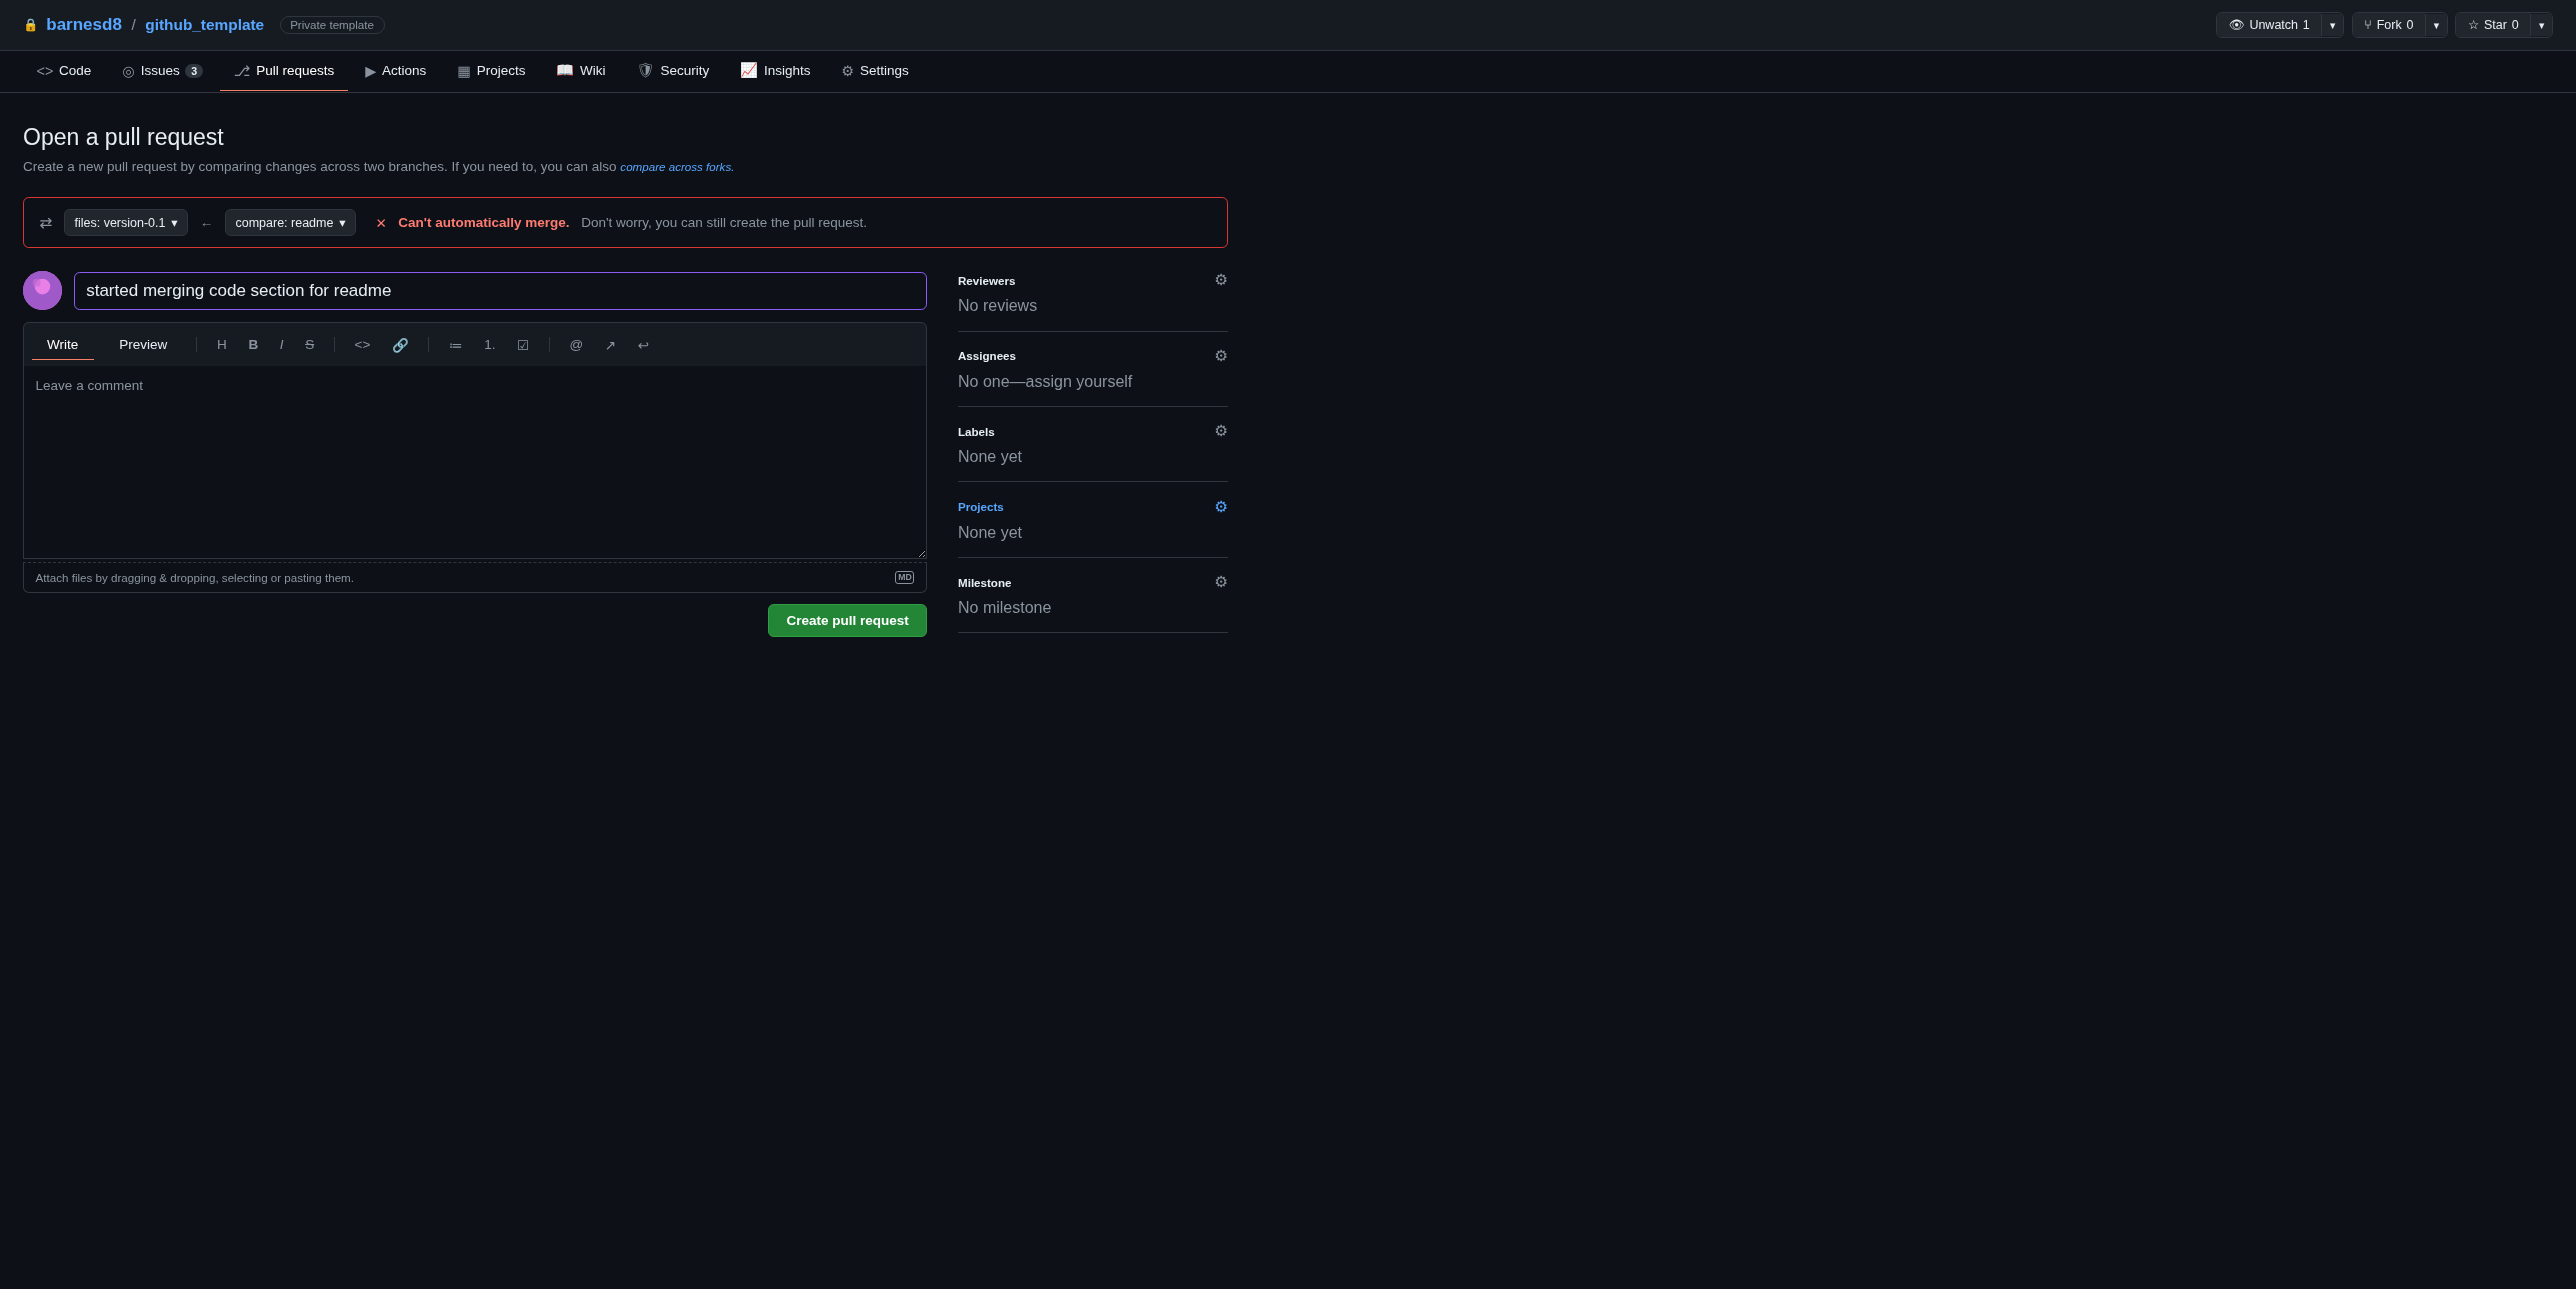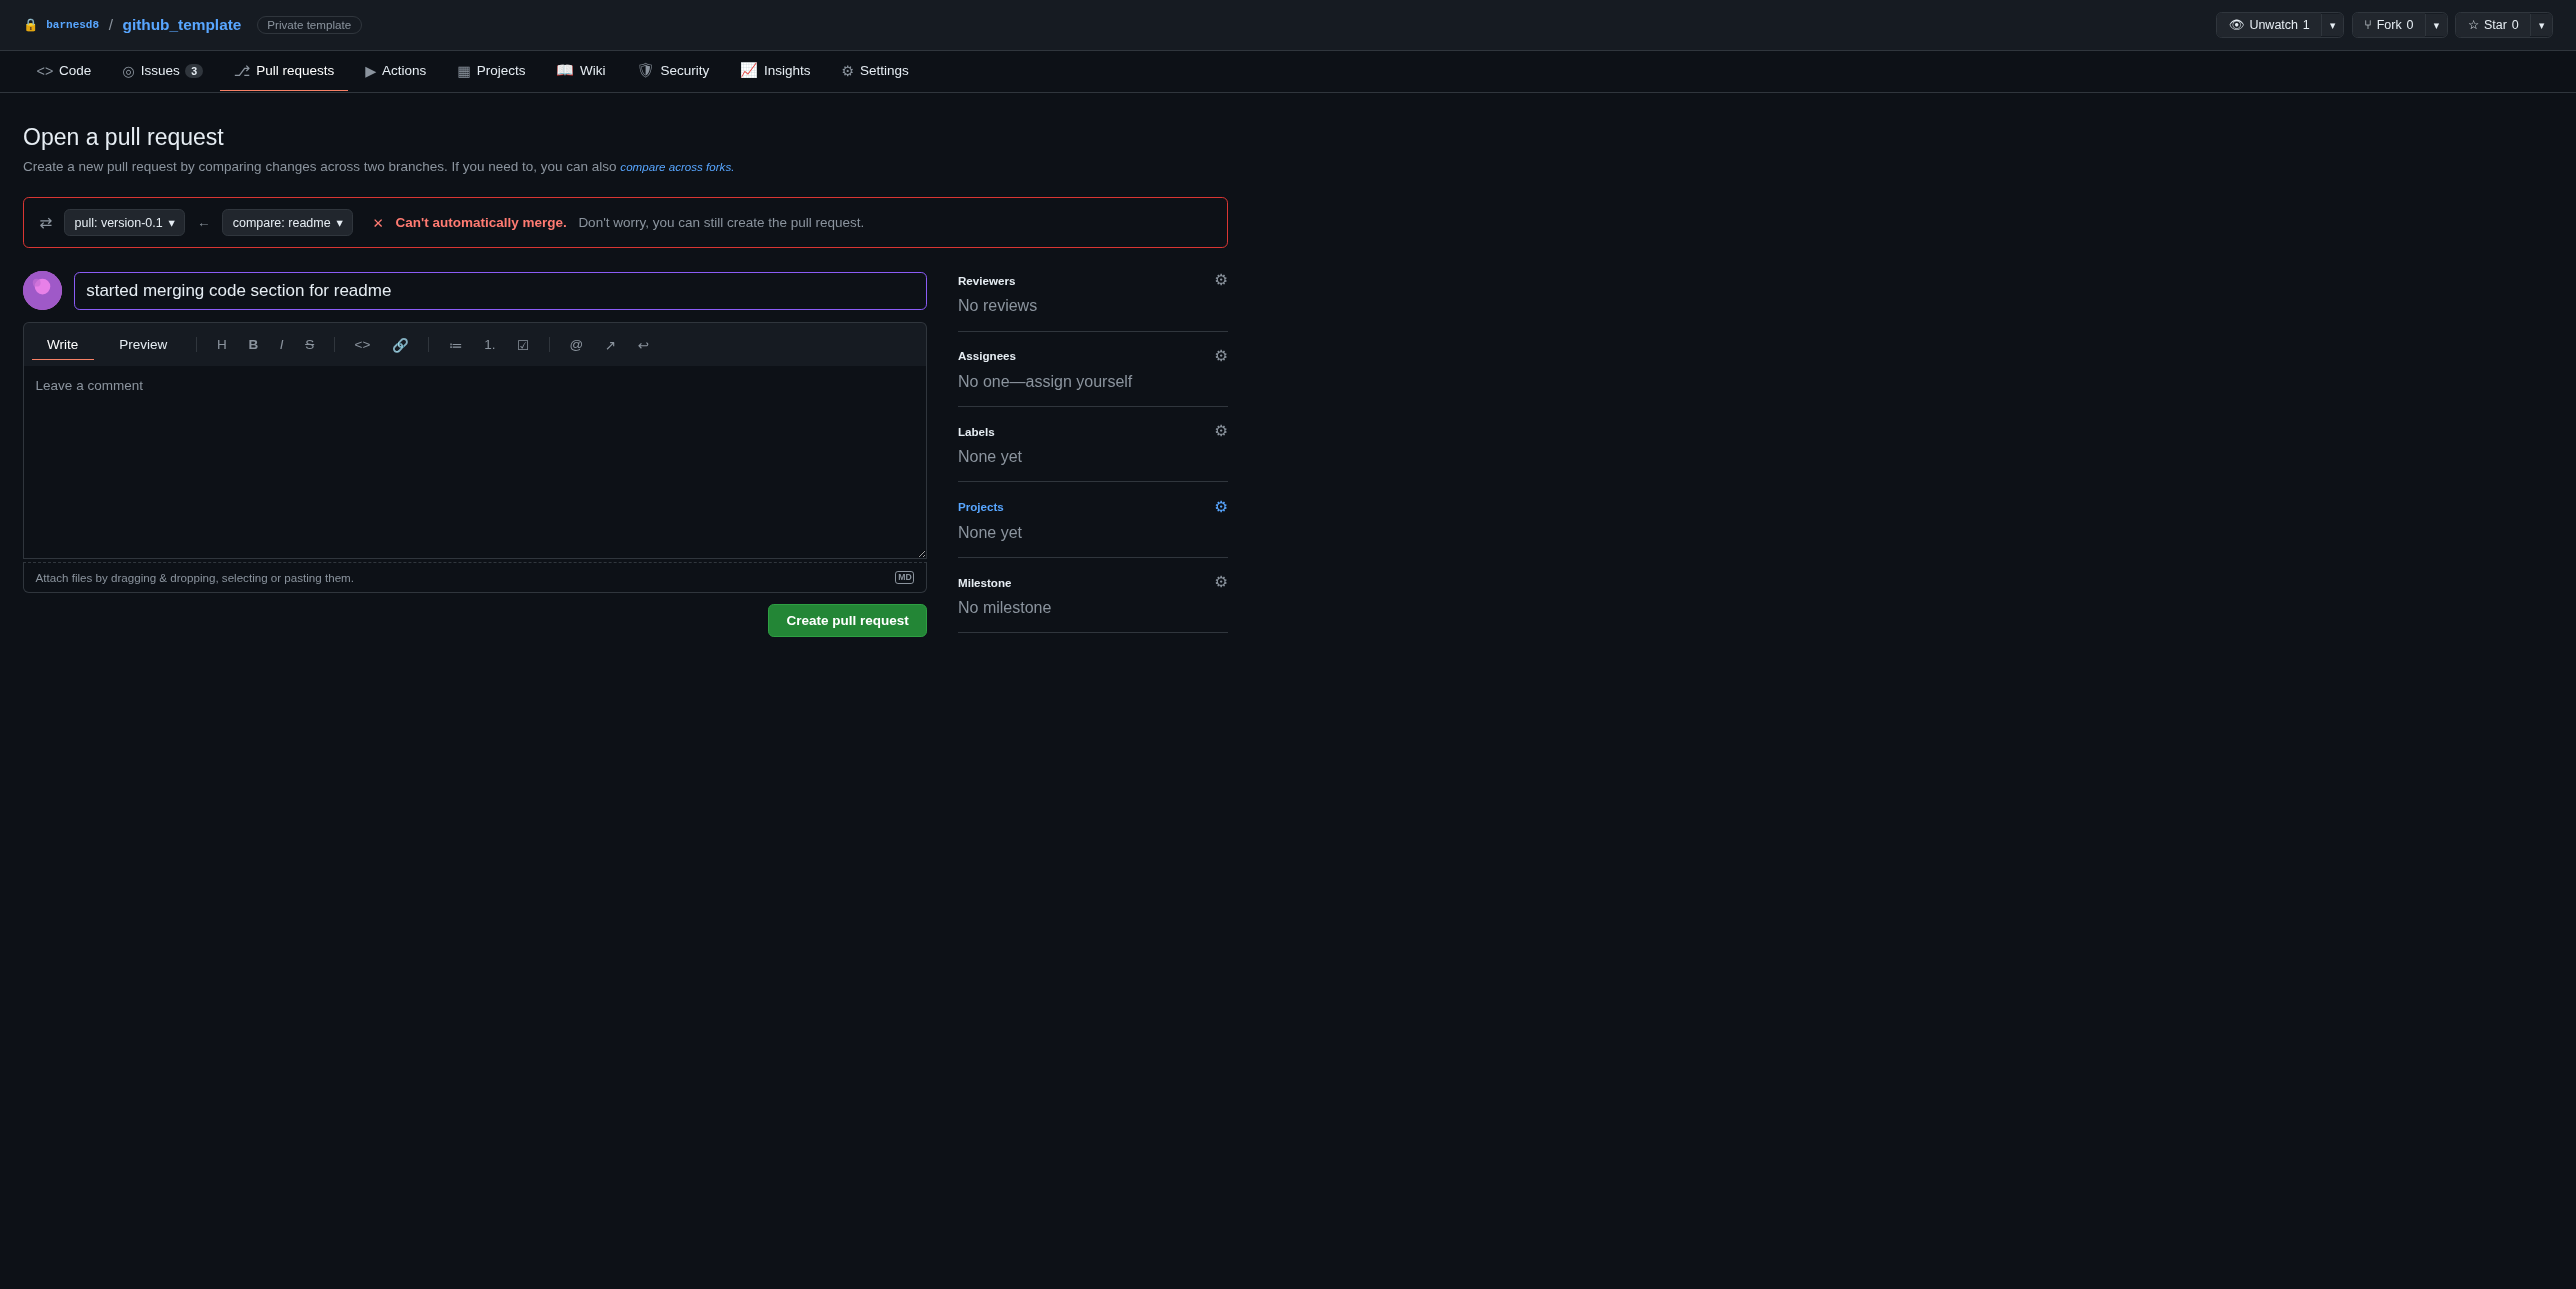--- a/index.html
+++ b/index.html
@@ -21,23 +21,22 @@
     }
     .top-bar-left {
       display: flex;
       align-items: center;
       gap: 7.7px;
     }
     .lock-icon { color: #8b949e; font-size: 12.5px; }
     .repo-owner {
       color: #58a6ff;
       font-weight: 600;
-      font-size: 11px;
+      font-size: 17px;
       text-decoration: none;
-      font-family: Liberation Mono, monospace;
     }
     .repo-separator { color: #8b949e; font-size: 15.4px; margin: 0 1.9px; }
     .repo-name {
       color: #58a6ff;
       font-weight: 600;
       font-size: 15.4px;
     }
     .private-badge {
       background: transparent;
       border: 1px solid #30363d;
@@ -419,21 +418,21 @@
 
   <h1 class="page-title">Open a pull request</h1>
   <p class="page-subtitle">
     <span>Create a new pull request by comparing changes across two branches. If you need to, you can also</span>
     <a class="sidebar-link">compare across forks.</a>
   </p>
 
   <div class="merge-banner">
     <span class="merge-icon">⇄</span>
     <div class="branch-select">
-      <span>pull: version-0.1</span>
+      <span>files: version-0.1</span>
       <span>▾</span>
     </div>
     <span class="arrow-icon">←</span>
     <div class="branch-select">
       <span>compare: readme</span>
       <span>▾</span>
     </div>
     <span style="color:#ff7b72; margin-left: 7.7px;">✕</span>
     <span class="cant-merge-error">Can't automatically merge.</span>
     <span class="cant-merge-msg"> Don't worry, you can still create the pull request.</span>

